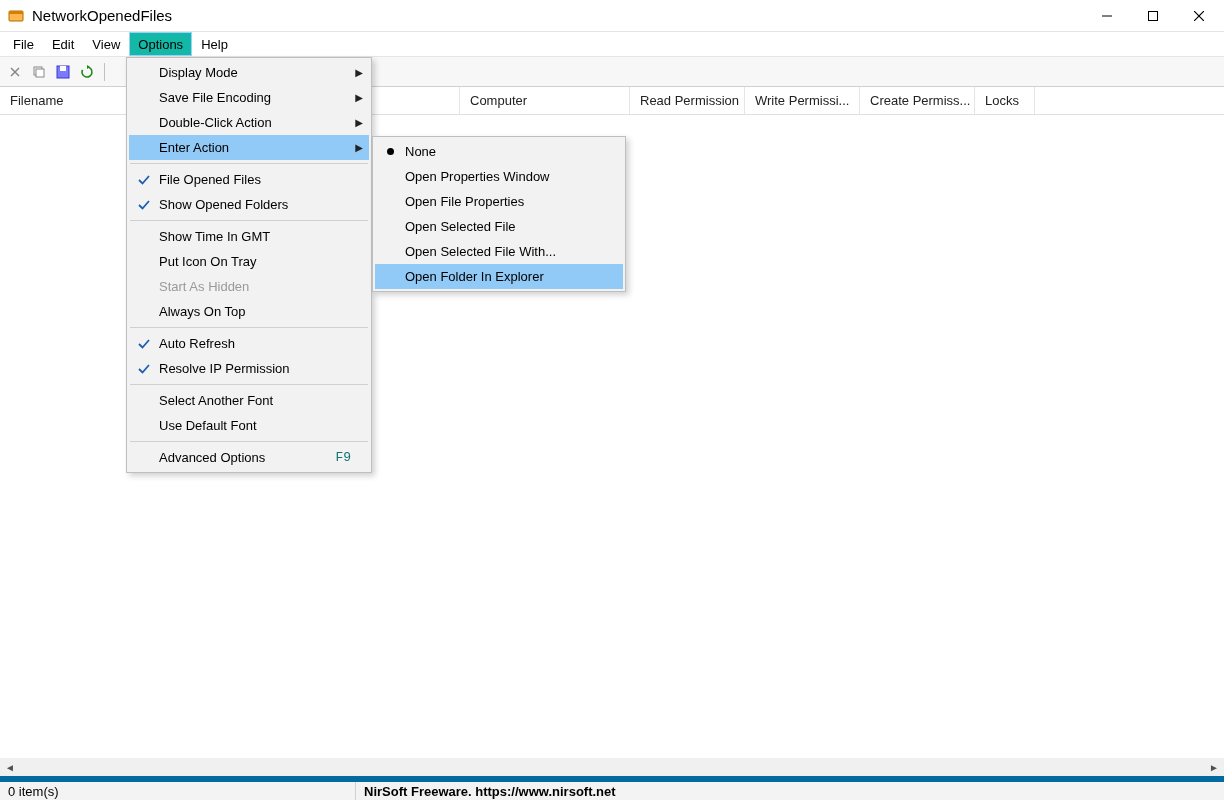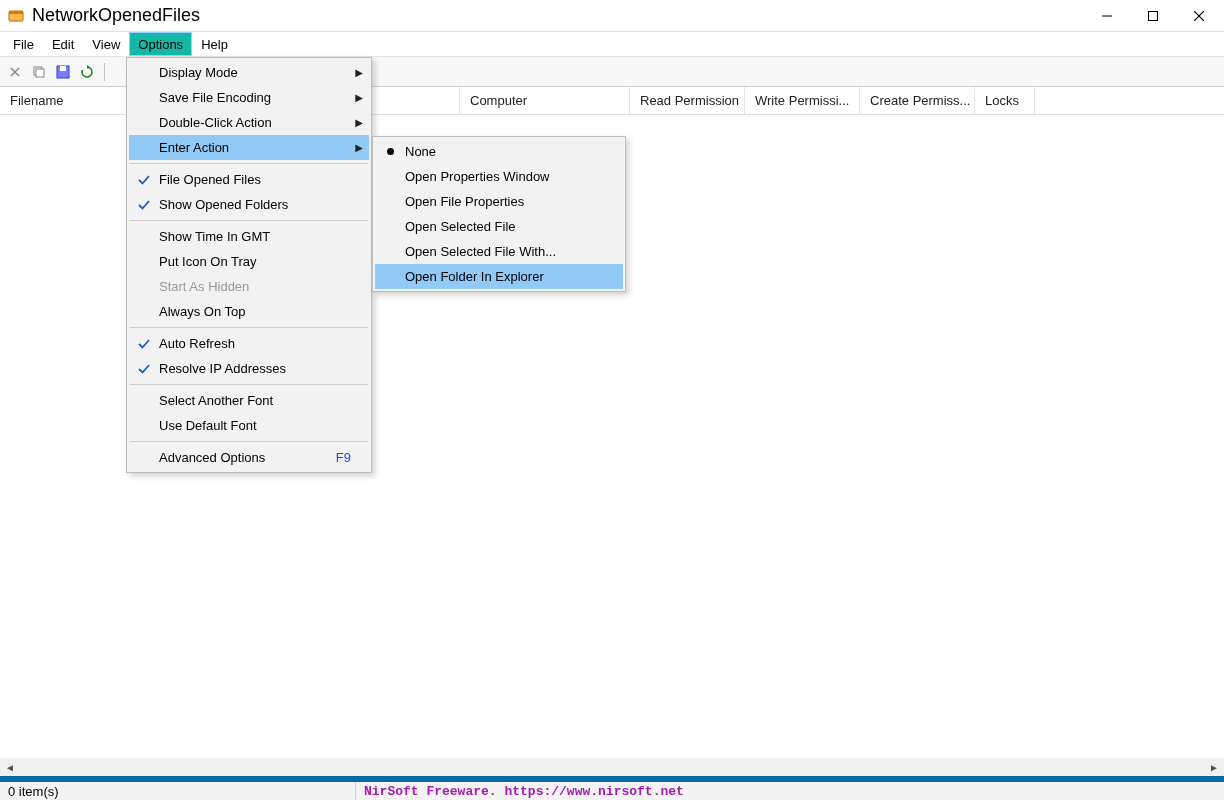--- a/index.html
+++ b/index.html
@@ -1,21 +1,21 @@
 <!DOCTYPE html>
 <html><head>
 <meta charset="utf-8">
 <style>
 * { box-sizing: border-box; margin: 0; padding: 0; font-family: "Segoe UI", Tahoma, sans-serif; }
 body { width: 1224px; height: 800px; background: #fff; overflow: hidden; position: relative; }
 
 
 .titlebar { height: 32px; display: flex; align-items: center; padding: 0 2px 0 8px; border-bottom: 1px solid #e5e5e5; }
 .titlebar .app-icon { width: 16px; height: 16px; margin-right: 8px; display: inline-block; }
-.titlebar .title { font-size: 18px; flex: 1; color: #000; }
+.titlebar .title { font-size: 15px; flex: 1; color: #000; }
 .win-controls { display: flex; height: 100%; }
 .win-btn { width: 46px; display: flex; align-items: center; justify-content: center; font-size: 14px; color: #000; }
 
 
 .menubar { height: 25px; display: flex; align-items: stretch; font-size: 13px; border-bottom: 1px solid #e5e5e5; padding-left: 4px; }
 .menubar .menuitem { padding: 0 9px; display: flex; align-items: center; cursor: default; }
 .menubar .menuitem.open { background: #14b8a6; border: 1px solid #99d1ff; padding: 0 8px; }
 
 
 .toolbar { height: 30px; border-bottom: 1px solid #d0d0d0; background: #f7f7f7; display: flex; align-items: center; padding: 0 6px; gap: 6px; }
@@ -29,28 +29,28 @@
 
 .content { position: absolute; top: 117px; left: 0; right: 0; bottom: 52px; background: #fff; }
 
 
 .hscroll { position: absolute; left: 0; right: 0; bottom: 24px; height: 18px; background: #f0f0f0; display:flex; align-items:center; justify-content:space-between; padding:0 2px; }
 .hscroll .arrow { width: 16px; height: 16px; display:flex; align-items:center; justify-content:center; color:#505050; font-size:10px; }
 
 
 .statusbar { position: absolute; left: 0; right: 0; bottom: 0; height: 24px; border-top: 6px solid #0369a1; display: flex; align-items: center; font-size: 13px; background: #f3f3f3; }
 .statusbar .cell { padding: 0 8px; border-right: 1px solid #d0d0d0; height: 100%; display: flex; align-items: center; }
-.statusbar .brand { color: #a21caf; font-weight: 600; font-family: Liberation Mono, monospace; }
+.statusbar .brand { color: #000000; font-weight: 600; }
 
 
 .dropdown { position: absolute; background: #f2f2f2; border: 1px solid #bfbfbf; box-shadow: 3px 3px 6px rgba(0,0,0,.18); font-size: 13px; padding: 2px; }
 .dropdown .ditem { height: 25px; display: flex; align-items: center; padding: 0 18px 0 0; cursor: default; position: relative; }
 .dropdown .ditem .ckcol { width: 30px; display:flex; align-items:center; justify-content:center; color:#1a5fb4; }
 .dropdown .ditem .lbl { flex: 1; white-space: nowrap; }
-.dropdown .ditem .accel { color: #1d4ed8; margin-left: 28px; }
+.dropdown .ditem .accel { color: #0f766e; margin-left: 28px; font-family: Liberation Mono, monospace; }
 .dropdown .ditem .arrow { position:absolute; right:6px; font-size:10px; color:#222; }
 .dropdown .ditem.highlight { background: #91c9f7; }
 .dropdown .ditem.disabled .lbl { color: #9a9a9a; }
 .dropdown .dsep { height: 1px; background: #d0d0d0; margin: 3px 1px; }
 
 .submenu .ditem { padding-left: 0; }
 .submenu .ckcol { width: 36px; }
 .submenu .dot { width:7px;height:7px;border-radius:50%;background:#000;display:inline-block; }
 
 
@@ -196,21 +196,21 @@
         </svg>
       </span>
       <span class="lbl">Auto Refresh</span>
     </div>
     <div class="ditem">
       <span class="ckcol">
         <svg width="12" height="12">
           <path d="M1 6 L4.5 9.5 L11 2" stroke="#1a5fb4" stroke-width="1.8" fill="none"></path>
         </svg>
       </span>
-      <span class="lbl">Resolve IP Addresses</span>
+      <span class="lbl">Resolve IP Permission</span>
     </div>
     <div class="dsep"></div>
     <div class="ditem">
       <span class="ckcol"></span>
       <span class="lbl">Select Another Font</span>
     </div>
     <div class="ditem">
       <span class="ckcol"></span>
       <span class="lbl">Use Default Font</span>
     </div>

